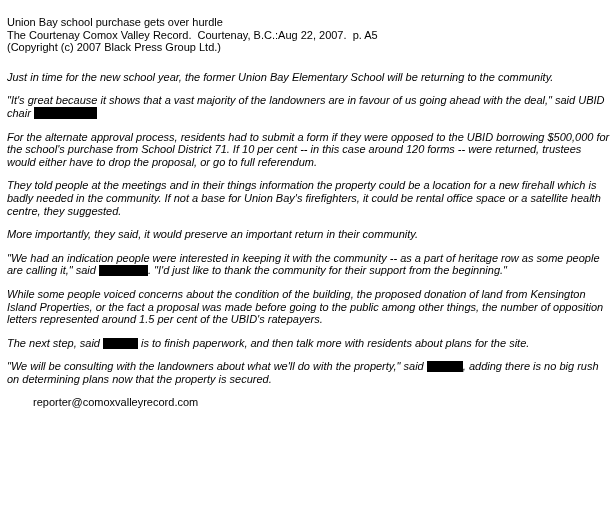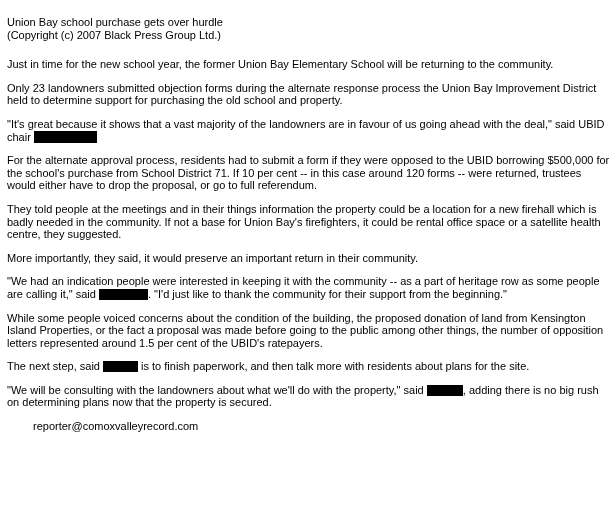--- a/index.html
+++ b/index.html
@@ -13,40 +13,40 @@
     line-height: 12.6px;
     overflow: hidden;
   }
   .doc {
     padding: 3px 4px 0 7px;
     width: 605px;
     margin-top: 13px;
   }
   .header { margin-bottom: 17px; }
   .header > div { white-space: pre-wrap; }
-  p.para { margin: 0 0 11px 0; padding: 0; }
+  p.para { margin: 0 0 11px 0; padding: 0; font-style: italic; }
   .footer { margin-top: 0; padding-left: 26px; }
   .redaction {
     display: inline-block;
     background: #000000;
     vertical-align: -2px;
   }
 </style>
 </head>
 <body style="background: rgb(255, 255, 255); color: rgb(0, 0, 0);">
 
 <div class="doc">
   <div class="header">
     <div>Union Bay school purchase gets over hurdle</div>
+    <div>The Courtenay Comox Valley Record.  Courtenay, B.C.:Aug 22, 2007.  p. A5</div>
     <div>(Copyright (c) 2007 Black Press Group Ltd.)</div>
   </div>
 
   <div>
       <p class="para"><span>Just in time for the new school year, the former Union Bay Elementary School will be returning to the community.</span></p>
-      <p class="para"><span>Only 23 landowners submitted objection forms during the alternate response process the Union Bay Improvement District held to determine support for purchasing the old school and property.</span></p>
       <p class="para"><span>"It's great because it shows that a vast majority of the landowners are in favour of us going ahead with the deal," said UBID chair </span><span class="redaction" style="width: 63px; height: 12px; background: rgb(0, 0, 0);"></span></p>
       <p class="para"><span>For the alternate approval process, residents had to submit a form if they were opposed to the UBID borrowing $500,000 for the school's purchase from School District 71. If 10 per cent -- in this case around 120 forms -- were returned, trustees would either have to drop the proposal, or go to full referendum.</span></p>
       <p class="para"><span>They told people at the meetings and in their things information the property could be a location for a new firehall which is badly needed in the community. If not a base for Union Bay's firefighters, it could be rental office space or a satellite health centre, they suggested.</span></p>
       <p class="para"><span>More importantly, they said, it would preserve an important return in their community.</span></p>
       <p class="para"><span>"We had an indication people were interested in keeping it with the community -- as a part of heritage row as some people are calling it," said </span><span class="redaction" style="width: 49px; height: 11px; background: rgb(0, 0, 0);"></span><span>. "I'd just like to thank the community for their support from the beginning."</span></p>
       <p class="para"><span>While some people voiced concerns about the condition of the building, the proposed donation of land from Kensington Island Properties, or the fact a proposal was made before going to the public among other things, the number of opposition letters represented around 1.5 per cent of the UBID's ratepayers.</span></p>
       <p class="para"><span>The next step, said </span><span class="redaction" style="width: 35px; height: 11px; background: rgb(0, 0, 0);"></span><span> is to finish paperwork, and then talk more with residents about plans for the site.</span></p>
       <p class="para"><span>"We will be consulting with the landowners about what we'll do with the property," said </span><span class="redaction" style="width: 36px; height: 11px; background: rgb(0, 0, 0);"></span><span>, adding there is no big rush on determining plans now that the property is secured.</span></p>
     </div>
 

